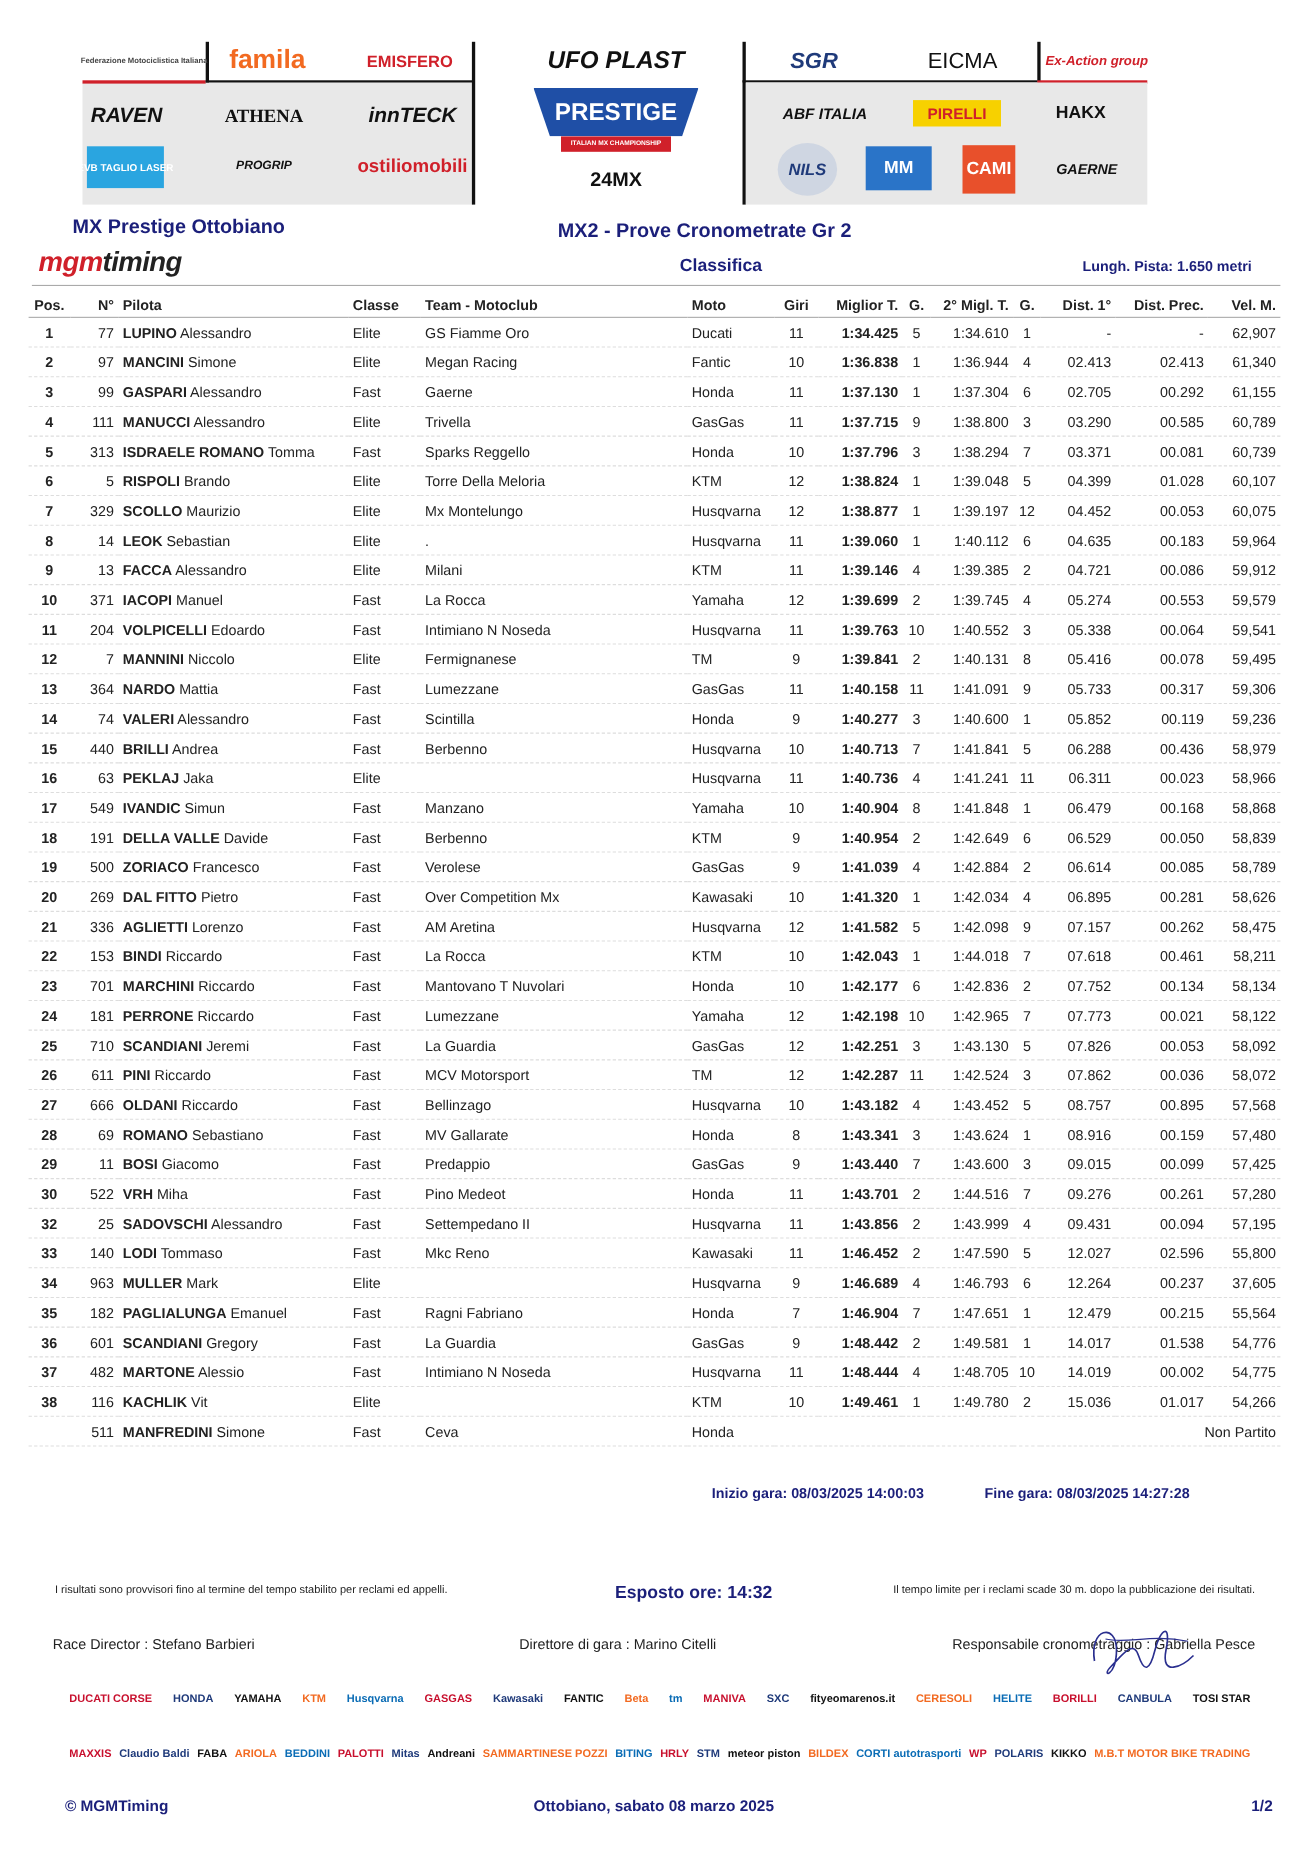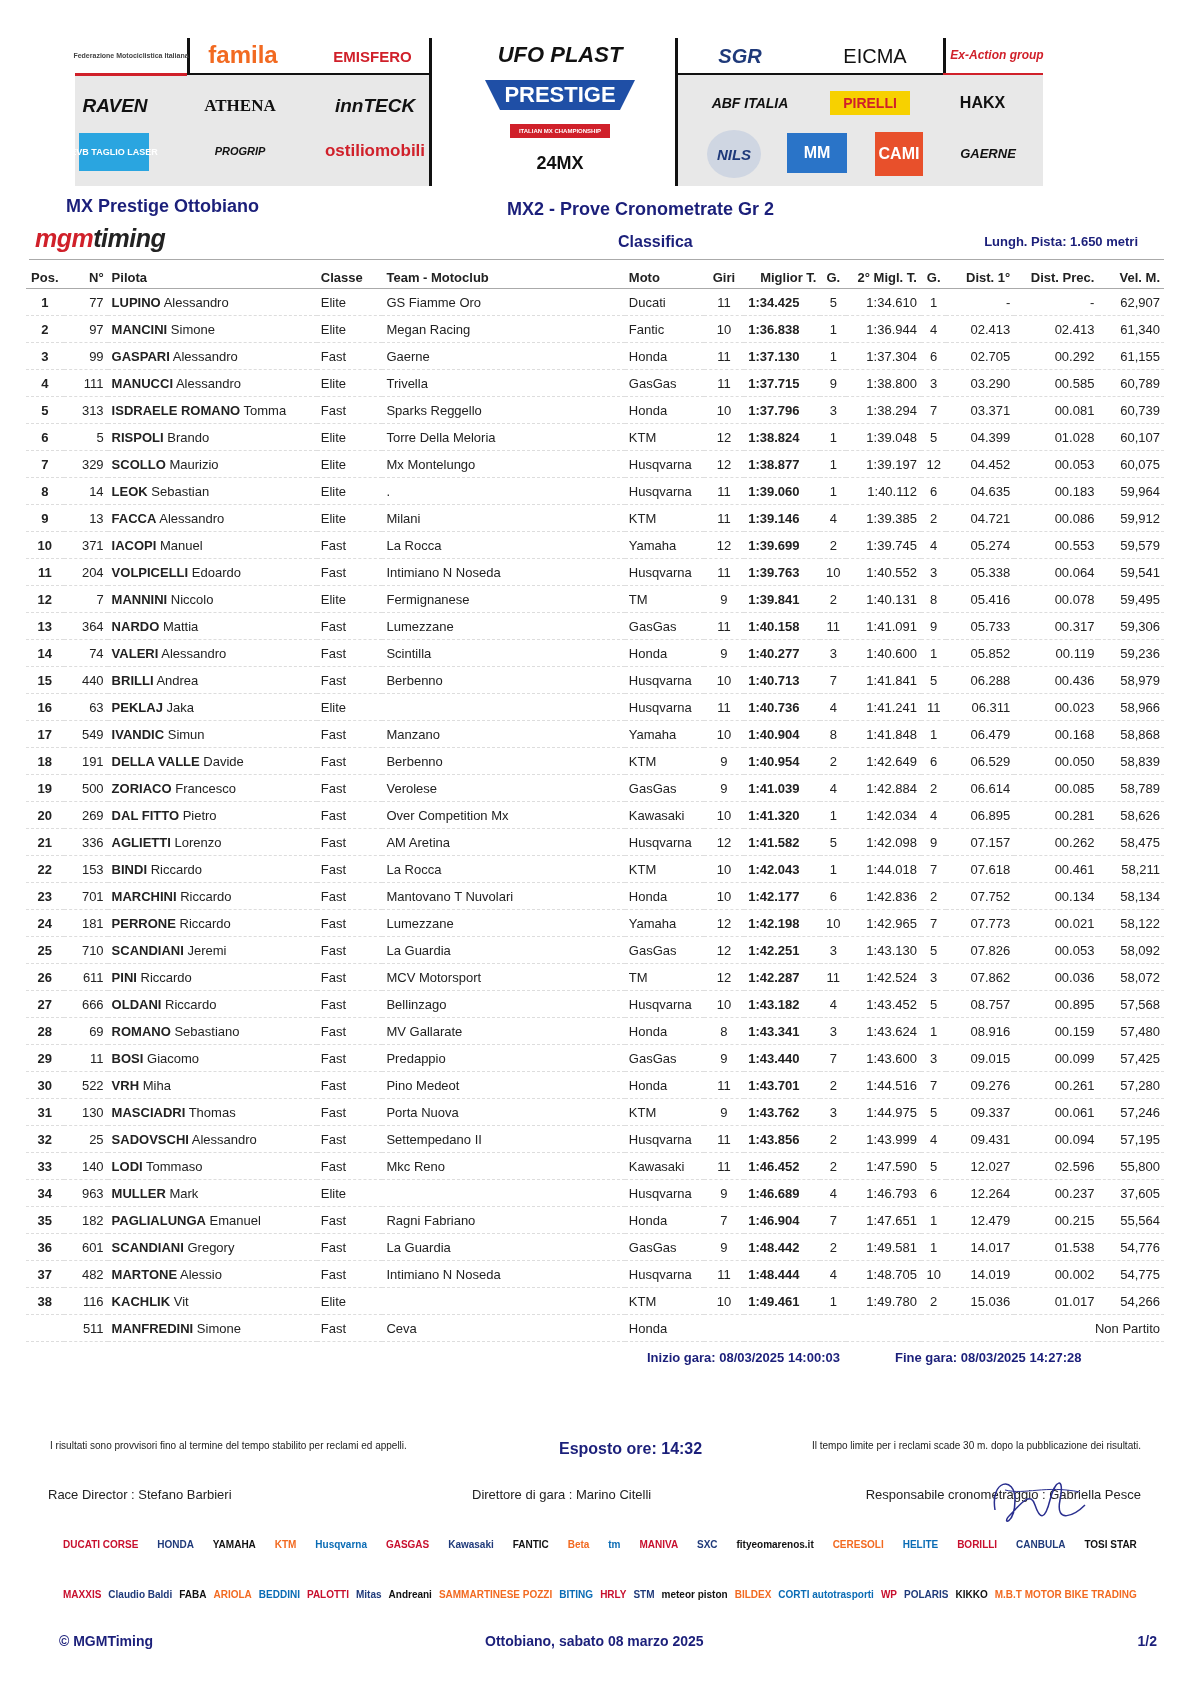--- a/index.html
+++ b/index.html
@@ -26,21 +26,21 @@
   th { font-weight:bold; text-align:left; height:22px; padding:0 4px; border-bottom:1px solid #aaa; font-size:13px; white-space:nowrap; }
   td { height:26px; padding:0 4px; border-bottom:1px dashed #ddd; white-space:nowrap; vertical-align:middle; }
   td.pos { font-weight:bold; text-align:center; width:30px; }
   td.num, th.num { text-align:right; width:38px; }
   td.name { width:205px; }
   td.name b { font-weight:bold; }
   td.cls { width:60px; }
   td.team { width:250px; }
   td.moto { width:72px; }
   td.giri, th.giri { text-align:center; width:34px; }
-  td.best { font-weight:bold; text-align:left; width:70px; }
+  td.best { font-weight:bold; text-align:right; width:70px; }
   td.g { text-align:center; width:18px; }
   td.second { text-align:right; width:68px; }
   td.d1, th.d1 { text-align:right; width:62px; }
   td.dp, th.dp { text-align:right; width:78px; }
   td.vel, th.vel { text-align:right; width:60px; }
   th.r { text-align:right; } th.c { text-align:center; }
   .times { position:absolute; top:1350px; font-size:13px; font-weight:bold; }
   .note { position:absolute; top:1440px; font-size:10px; color:#222; }
   .esposto { position:absolute; left:530px; top:1440px; font-size:16px; font-weight:bold; }
   .sig { position:absolute; top:1487px; font-size:13px; }
@@ -63,21 +63,21 @@
   <div class="logo" style="left:118px;top:2px;width:100px;height:30px;font-size:24px;color:#f26a21;">famila</div>
   <div class="logo" style="left:250px;top:4px;width:95px;height:28px;font-size:15px;color:#d0202a;">EMISFERO</div>
   <div class="logo" style="left:0;top:55px;width:80px;height:26px;font-size:19px;font-style:italic;color:#111;">RAVEN</div>
   <div class="logo" style="left:110px;top:55px;width:110px;height:26px;font-size:17px;color:#111;font-family:'Liberation Serif',serif;">ATHENA</div>
   <div class="logo" style="left:255px;top:55px;width:90px;height:26px;font-size:19px;font-style:italic;color:#111;">innTECK</div>
   <div class="logo" style="left:4px;top:95px;width:70px;height:38px;font-size:9px;color:#fff;background:#2aa5e0;">EVB TAGLIO LASER</div>
   <div class="logo" style="left:120px;top:98px;width:90px;height:30px;font-size:11px;font-style:italic;color:#111;">PROGRIP</div>
   <div class="logo" style="left:250px;top:100px;width:100px;height:26px;font-size:17px;color:#d0202a;">ostiliomobili</div>
 
   <div class="logo" style="left:435px;top:2px;width:100px;height:30px;font-size:22px;font-style:italic;color:#111;">UFO PLAST</div>
-  <div class="logo" style="left:410px;top:42px;width:150px;height:30px;font-size:22px;color:#fff;background:#1f4fa6;clip-path:polygon(0 0,100% 0,90% 100%,10% 100%);">PRESTIGE</div>
+  <div class="logo" style="left:410px;top:42px;width:150px;height:44px;font-size:22px;color:#fff;background:#1f4fa6;clip-path:polygon(0 0,100% 0,90% 100%,10% 100%);">PRESTIGE</div>
   <div class="logo" style="left:435px;top:86px;width:100px;height:14px;font-size:6px;color:#fff;background:#d0202a;">ITALIAN MX CHAMPIONSHIP</div>
   <div class="logo" style="left:440px;top:112px;width:90px;height:26px;font-size:18px;color:#111;">24MX</div>
 
   <div class="vline" style="left:600px;top:0;height:148px;"></div>
   <div class="vline" style="left:868px;top:0;height:37px;"></div>
   <div class="hline" style="left:600px;top:35px;width:268px;"></div>
   <div class="redline" style="left:868px;top:35px;width:100px;"></div>
   <div class="blk" style="left:603px;top:37px;width:365px;height:111px;"></div>
   <div class="logo" style="left:620px;top:4px;width:90px;height:28px;font-size:20px;font-style:italic;color:#1f3a7a;">SGR</div>
   <div class="logo" style="left:750px;top:4px;width:100px;height:28px;font-size:20px;color:#111;font-weight:normal;">EICMA</div>
@@ -590,36 +590,20 @@
         <td class="team">Pino Medeot</td>
         <td class="moto">Honda</td>
         <td class="giri">11</td>
         <td class="best">1:43.701</td>
         <td class="g">2</td>
         <td class="second">1:44.516</td>
         <td class="g">7</td>
         <td class="d1">09.276</td>
         <td class="dp">00.261</td>
         <td class="vel">57,280</td>
-      </tr>
-      <tr>
-        <td class="pos">31</td>
-        <td class="num">130</td>
-        <td class="name"><b>MASCIADRI</b> <span>Thomas</span></td>
-        <td class="cls">Fast</td>
-        <td class="team">Porta Nuova</td>
-        <td class="moto">KTM</td>
-        <td class="giri">9</td>
-        <td class="best">1:43.762</td>
-        <td class="g">3</td>
-        <td class="second">1:44.975</td>
-        <td class="g">5</td>
-        <td class="d1">09.337</td>
-        <td class="dp">00.061</td>
-        <td class="vel">57,246</td>
       </tr>
       <tr>
         <td class="pos">32</td>
         <td class="num">25</td>
         <td class="name"><b>SADOVSCHI</b> <span>Alessandro</span></td>
         <td class="cls">Fast</td>
         <td class="team">Settempedano II</td>
         <td class="moto">Husqvarna</td>
         <td class="giri">11</td>
         <td class="best">1:43.856</td>

